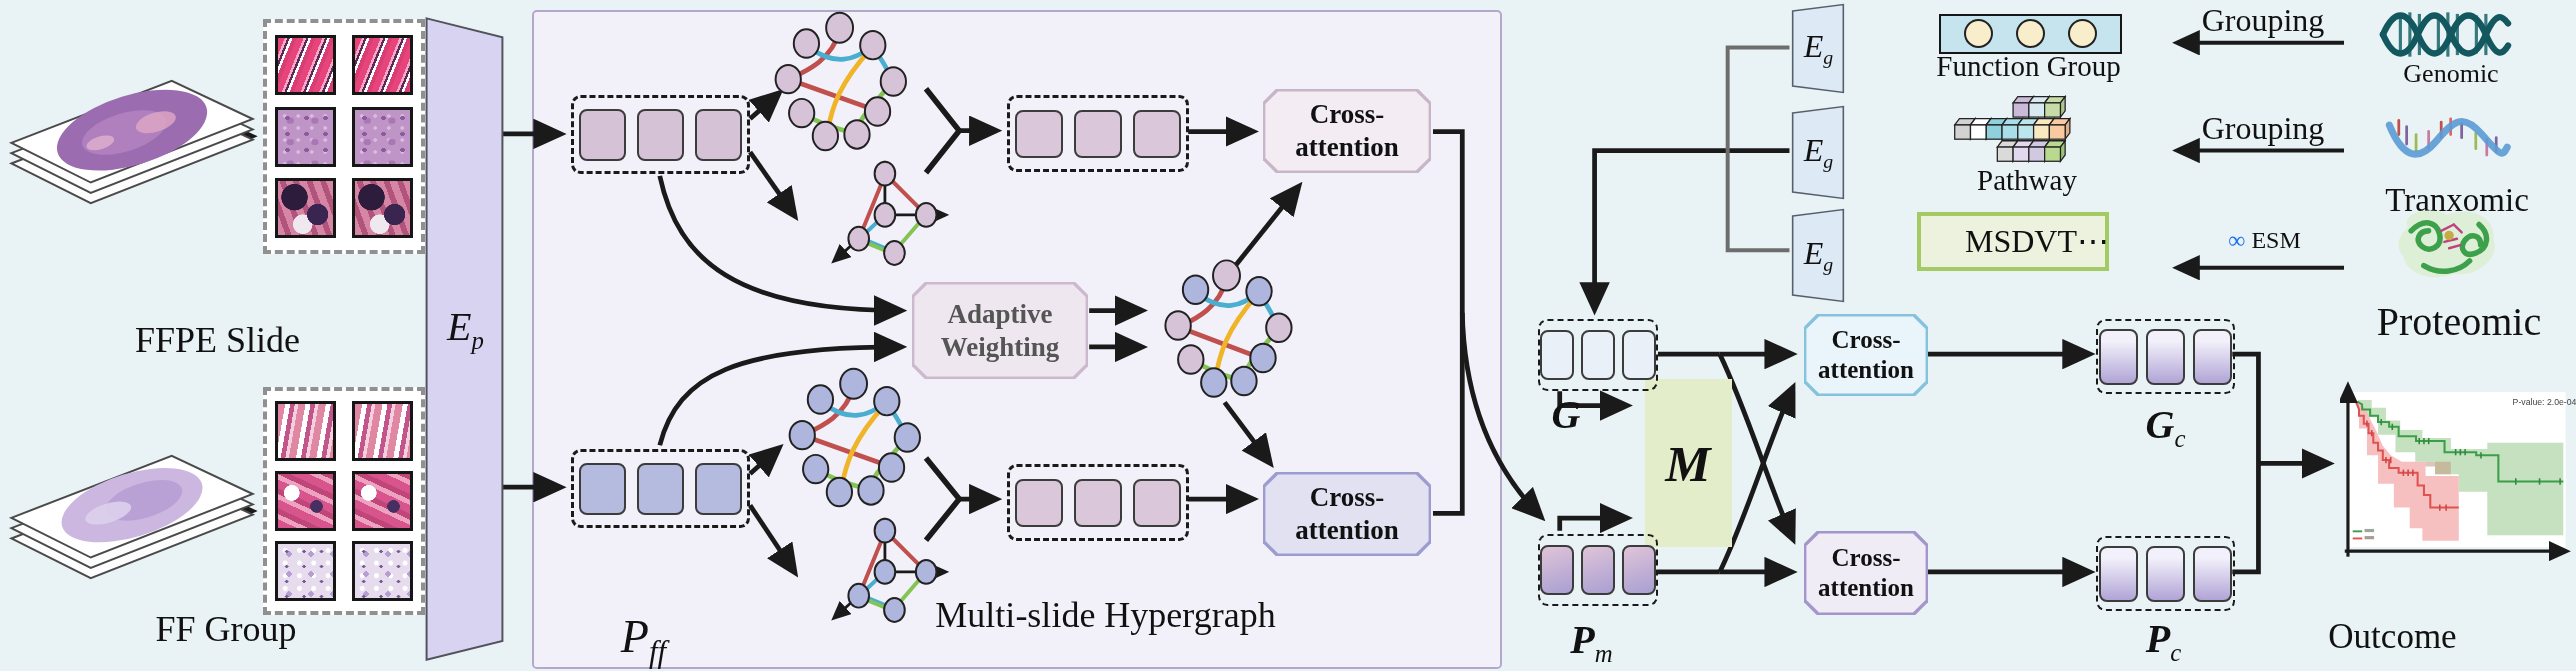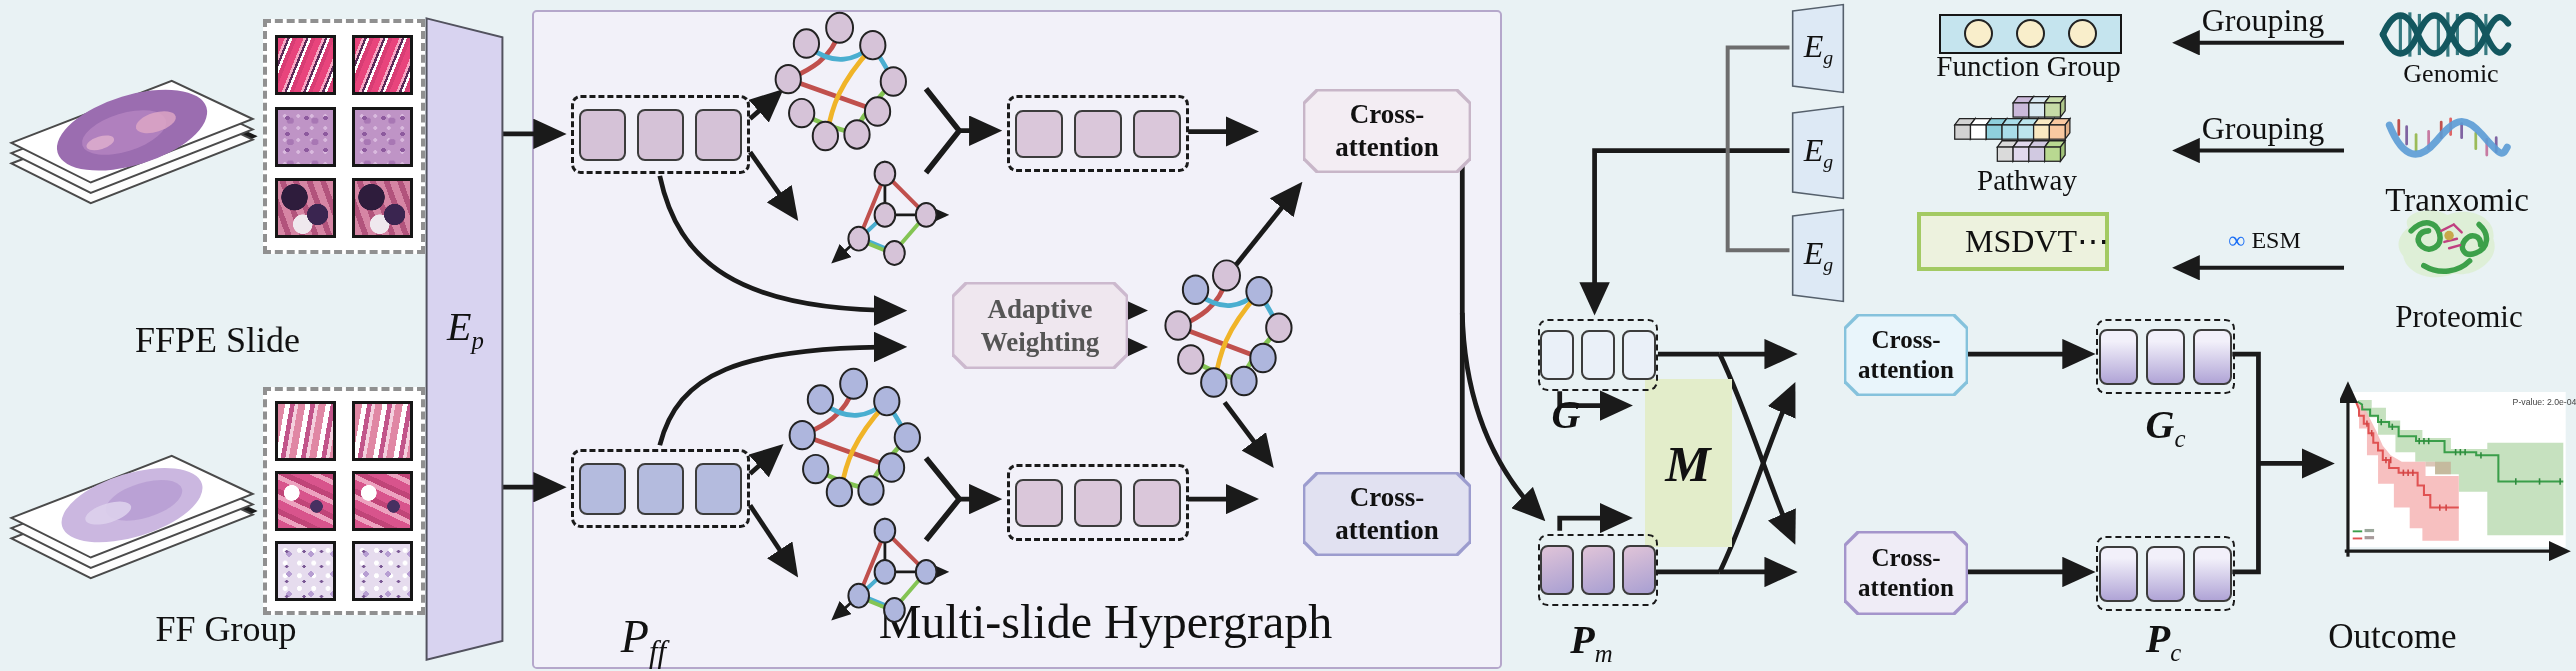--- a/index.html
+++ b/index.html
@@ -18,21 +18,21 @@
         grid-template-columns:1fr 1fr;justify-items:center;align-content:space-evenly;}
   .patch{width:55px;height:54px;border:3.2px solid #161616;}
   .pa{background:repeating-linear-gradient(112deg,#e8447c 0 6.3px,#f6a8c4 6.3px 8.7px,#5c2a58 8.7px 11px,#fff 11px 13.5px,#d83d74 13.5px 17.4px);}
   .pb{background-color:#bf94c6;background-image:radial-gradient(#8d5a9e 16%,transparent 17%),radial-gradient(#a877b4 20%,transparent 21%),radial-gradient(#d9bade 22%,transparent 23%);background-size:19px 16px,24.6px 21.4px,13.5px 12px;}
   .pc{background-color:#c2688c;background-image:radial-gradient(circle at 30% 30%,#2e1c3c 24%,transparent 25%),radial-gradient(circle at 72% 62%,#3a2550 20%,transparent 21%),radial-gradient(circle at 45% 80%,#efe8ee 18%,transparent 19%),repeating-linear-gradient(70deg,#d685a4 0 7.1px,#b2537c 7.1px 12.7px);}
   .pd{background:repeating-linear-gradient(100deg,#e087a4 0 7.1px,#fff 7.1px 12px,#c2558a 12px 16.6px,#f4d0de 16.6px 20px),radial-gradient(circle at 30% 40%,#432a58 4px,transparent 4.8px);}
   .pe{background-color:#d8548c;background-image:radial-gradient(circle at 25% 35%,#fff 14%,transparent 15%),radial-gradient(circle at 70% 60%,#473061 12%,transparent 13%),repeating-linear-gradient(25deg,#d8548c 0 8px,#eda2bf 8px 12.7px,#c04578 12.7px 18px);}
   .pf{background-color:#e6dcee;background-image:radial-gradient(#7a5894 14%,transparent 15%),radial-gradient(#b79ed2 18%,transparent 19%),radial-gradient(#fff 24%,transparent 25%);background-size:17.4px 15px,22px 20px,14.3px 12.7px;}
   
   .oct,.oct-in{clip-path:polygon(12.7px 0,calc(100% - 12.7px) 0,100% 12.7px,100% calc(100% - 12.7px),calc(100% - 12.7px) 100%,12.7px 100%,0 calc(100% - 12.7px),0 12.7px);}
-  .oct{position:absolute;margin-left:40px;}
+  .oct{position:absolute;}
   .oct-in{position:absolute;left:2.4px;top:2.4px;right:2.4px;bottom:2.4px;display:flex;flex-direction:column;
           align-items:center;justify-content:center;font-weight:bold;font-size:27px;line-height:1.22;text-align:center;}
   svg{display:block;}
 </style>
 </head>
 <body>
 
 <div id="canvas">
 
   <div class="abs" style="left:532px;top:9.5px;width:966px;height:655px;background:#f2f1f9;border:2.4px solid #b5a7cb;border-radius:4.8px;"></div>
@@ -147,21 +147,21 @@
       <div class="patch pf"></div>
   </div>
 
   <svg class="abs" style="left:425px;top:11px;" width="79" height="653" viewBox="0 0 100 824">
     <polygon points="2,8 98,32 98,796 2,820" fill="#d8d3f0" stroke="#52525e" stroke-width="2.5"></polygon>
   </svg>
   <div class="lab math" style="left:432px;top:305px;width:67px;font-size:40px;">
     <span>E</span><sub>p</sub>
   </div>
 
-  <div class="lab" style="left:860px;top:596px;width:491px;font-size:48px;">Multi-slide Hypergraph</div>
+  <div class="lab" style="left:860px;top:596px;width:491px;font-size:36px;">Multi-slide Hypergraph</div>
 
   <div class="seq" style="left:571px;top:95px;width:173px;height:73px;">
     <div class="tok" style="width:43px;height:48px;background:#d5c2d7;"></div>
     <div class="tok" style="width:43px;height:48px;background:#d5c2d7;"></div>
     <div class="tok" style="width:43px;height:48px;background:#d5c2d7;"></div>
   </div>
 
   <div class="seq" style="left:571px;top:449px;width:173px;height:73px;">
     <div class="tok" style="width:43px;height:48px;background:#b4bbde;"></div>
     <div class="tok" style="width:43px;height:48px;background:#b4bbde;"></div>
@@ -277,21 +277,21 @@
     <div class="tok" style="width:44px;height:44px;background:#dac7da;"></div>
     <div class="tok" style="width:44px;height:44px;background:#dac7da;"></div>
     <div class="tok" style="width:44px;height:44px;background:#dac7da;"></div>
   </div>
   <div class="seq" style="left:1007px;top:464px;width:176px;height:71px;">
     <div class="tok" style="width:44px;height:44px;background:#dac7da;"></div>
     <div class="tok" style="width:44px;height:44px;background:#dac7da;"></div>
     <div class="tok" style="width:44px;height:44px;background:#dac7da;"></div>
   </div>
 
-  <div class="oct" style="left:912px;top:282px;width:176px;height:87px;background:#ccb9ce;font-family:Liberation Serif, serif;">
+  <div class="oct" style="left:912px;top:282px;width:176px;height:97px;background:#ccb9ce;font-family:Liberation Serif, serif;">
     <div class="oct-in" style="background:#efe7ef;color:#555;">
       <span>Adaptive</span>
       <span>Weighting</span>
     </div>
   </div>
 
   <svg class="abs" style="left:1151px;top:258px;" width="151" height="146" viewBox="0 0 190 184">
     <g fill="none" stroke-width="6" stroke-linecap="round">
       <path d="M95 26 C86 62 58 76 37 86" stroke="#c0504d"></path>
       <path d="M37 88 L143 128" stroke="#c0504d"></path>
@@ -483,21 +483,21 @@
       <path d="M40 78 C60 90 84 86 98 72"></path>
     </g>
     <g stroke="#c04080" stroke-width="3" stroke-linecap="round">
       <line x1="62" y1="34" x2="78" y2="26"></line>
         <line x1="78" y1="26" x2="88" y2="36"></line>
       <line x1="66" y1="48" x2="82" y2="44"></line>
         <line x1="72" y1="56" x2="86" y2="52"></line>
     </g>
     <circle cx="72" cy="40" r="6" fill="#c8a84a"></circle>
   </svg>
-  <div class="lab" style="left:2372px;top:300px;width:174px;font-size:31px;">Proteomic</div>
+  <div class="lab" style="left:2372px;top:300px;width:174px;font-size:40px;">Proteomic</div>
 
   <div class="abs" style="left:1645px;top:379px;width:87px;height:168px;background:#e3edca;"></div>
   <div class="lab math" style="left:1650px;top:436px;width:76px;font-size:51px;font-weight:bold;">
     <span>M</span>
   </div>
 
   <div class="seq" style="left:1538px;top:319px;width:116px;height:68px;gap:7.1px;border-width:2.8px;">
     <div class="tok" style="width:30px;height:46px;background:#eaf0f8;border-width:2px;"></div>
     <div class="tok" style="width:30px;height:46px;background:#eaf0f8;border-width:2px;"></div>
     <div class="tok" style="width:30px;height:46px;background:#eaf0f8;border-width:2px;"></div>

